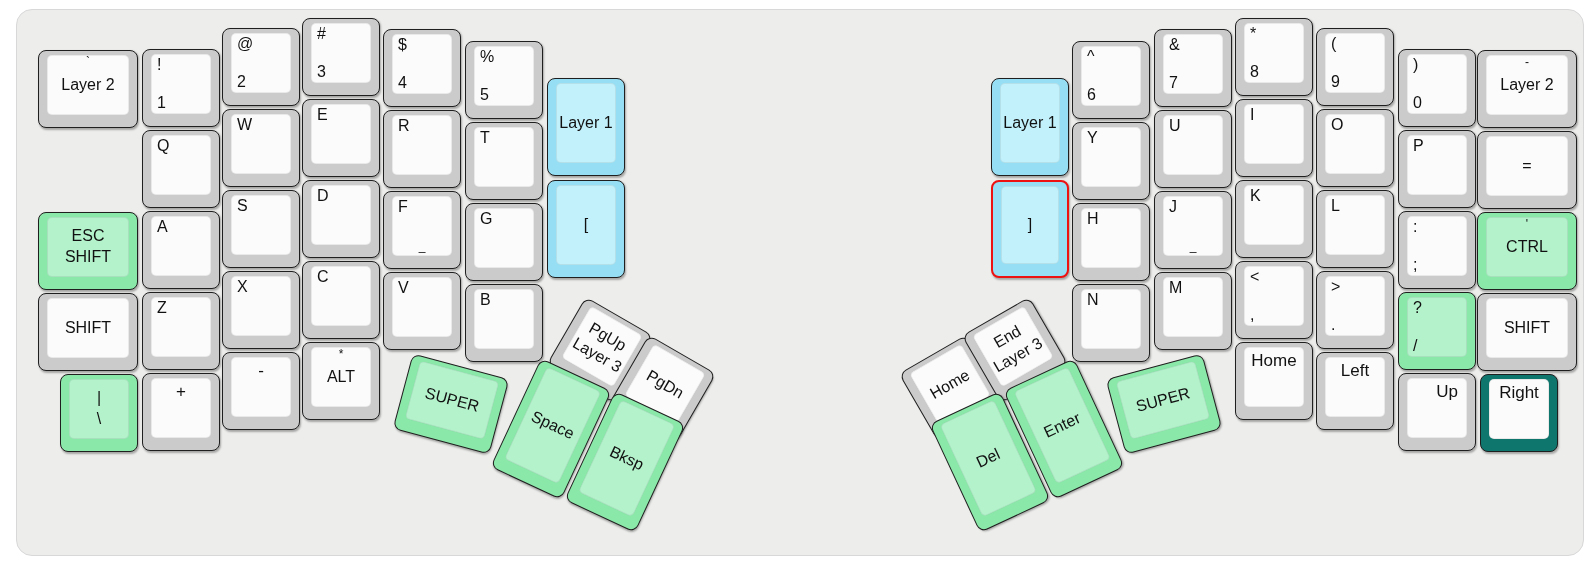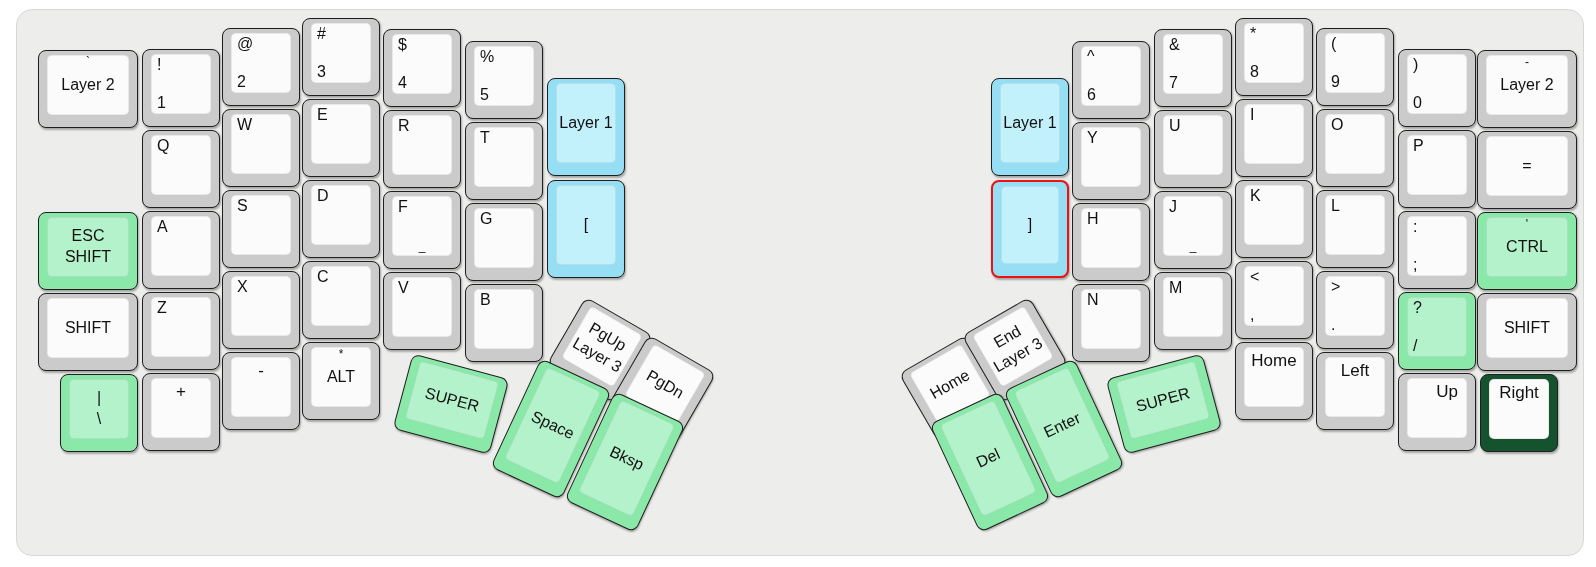--- a/index.html
+++ b/index.html
@@ -382,21 +382,21 @@
       <div class="face" style="background: rgb(180, 242, 204);">
         <span class="lab lab-tc" style="color: rgb(17, 17, 17);">'</span>
         <span class="lab lab-c" style="color: rgb(17, 17, 17);">CTRL</span>
       </div>
     </div>
     <div class="key" style="left: 1477px; top: 293px; width: 100px; height: 78px; background: rgb(203, 203, 203);">
       <div class="face" style="background: rgb(251, 251, 251);">
         <span class="lab lab-c" style="color: rgb(17, 17, 17);">SHIFT</span>
       </div>
     </div>
-    <div class="key" style="left: 1480px; top: 374px; width: 78px; height: 78px; background: #14532d;">
+    <div class="key" style="left: 1480px; top: 374px; width: 78px; height: 78px; background: #0f766e;">
       <div class="face" style="background: rgb(251, 251, 251);">
         <span class="lab lab-topc" style="color: rgb(17, 17, 17);">Right</span>
       </div>
     </div>
     <div class="key" style="left: 913px; top: 349px; width: 78px; height: 78px; background: rgb(203, 203, 203); transform: rotate(-30deg);">
       <div class="face" style="background: rgb(251, 251, 251);">
         <span class="lab lab-c" style="color: rgb(17, 17, 17);">Home</span>
       </div>
     </div>
     <div class="key" style="left: 976px; top: 311px; width: 78px; height: 78px; background: rgb(203, 203, 203); transform: rotate(-30deg);">

